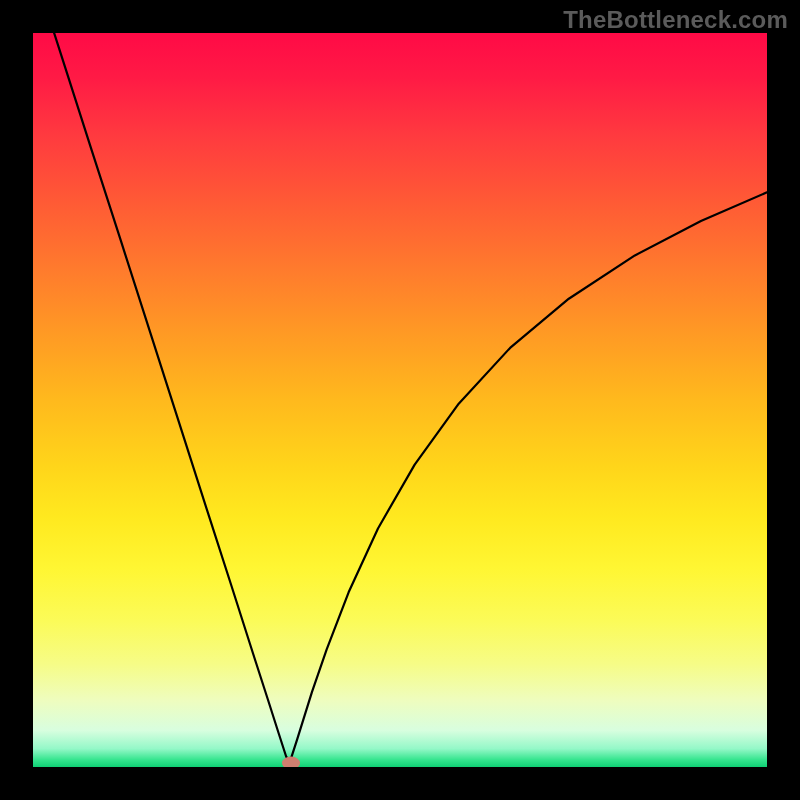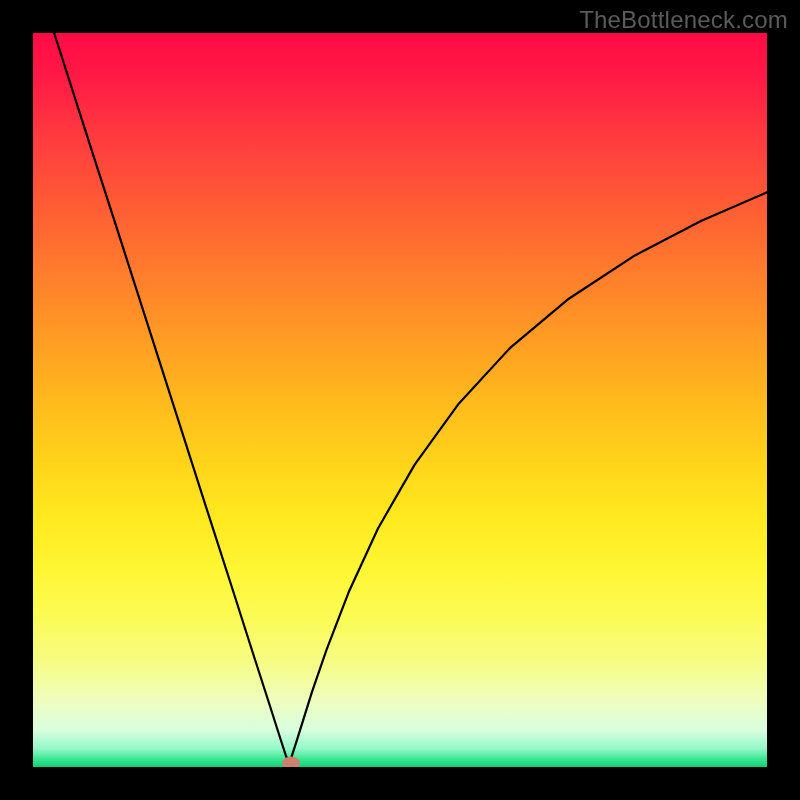--- a/index.html
+++ b/index.html
@@ -55,21 +55,21 @@
     inset: 0;
     pointer-events: none;
   }
   .watermark {
     position: absolute;
     top: 6px;
     right: 12px;
     color: #5b5b5b;
     font-size: 24px;
     letter-spacing: 0.2px;
-    font-weight: 400;
+    font-weight: 700;
     user-select: none;
   }
   .marker {
     position: absolute;
     width: 18px;
     height: 13px;
     border-radius: 50% / 50%;
     background: #cf7f70;
     transform: translate(-50%, -50%);
   }

